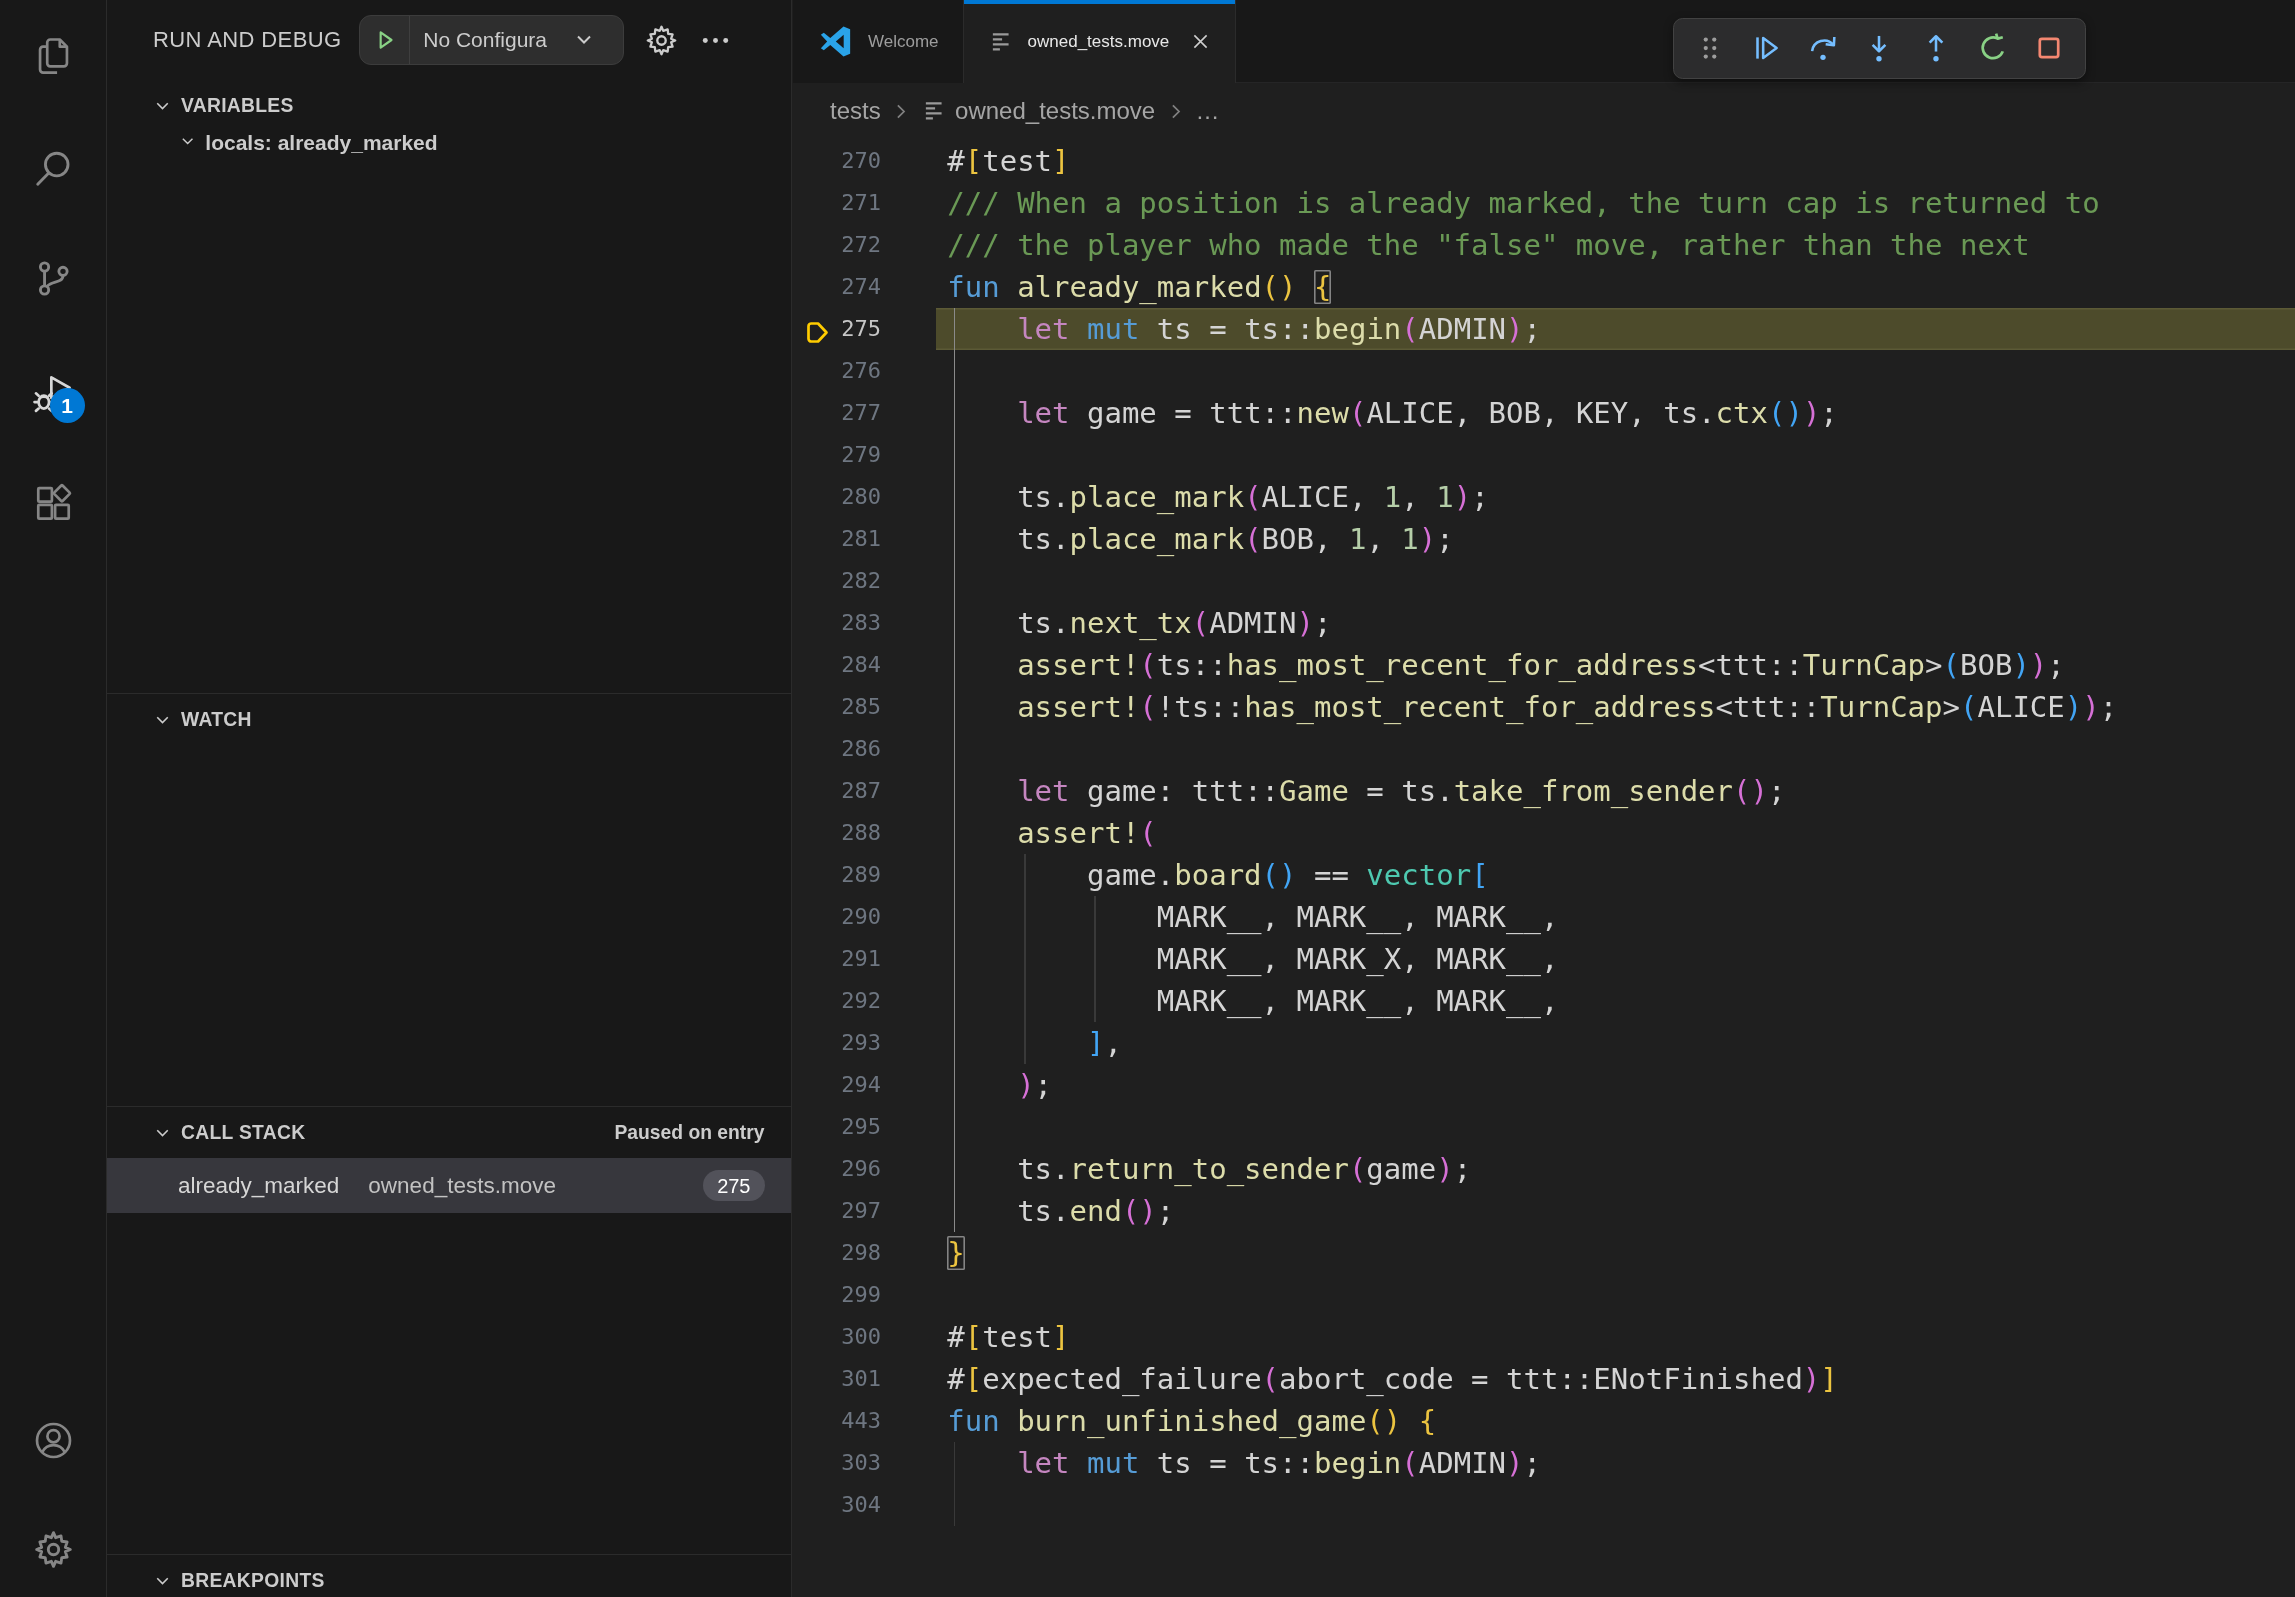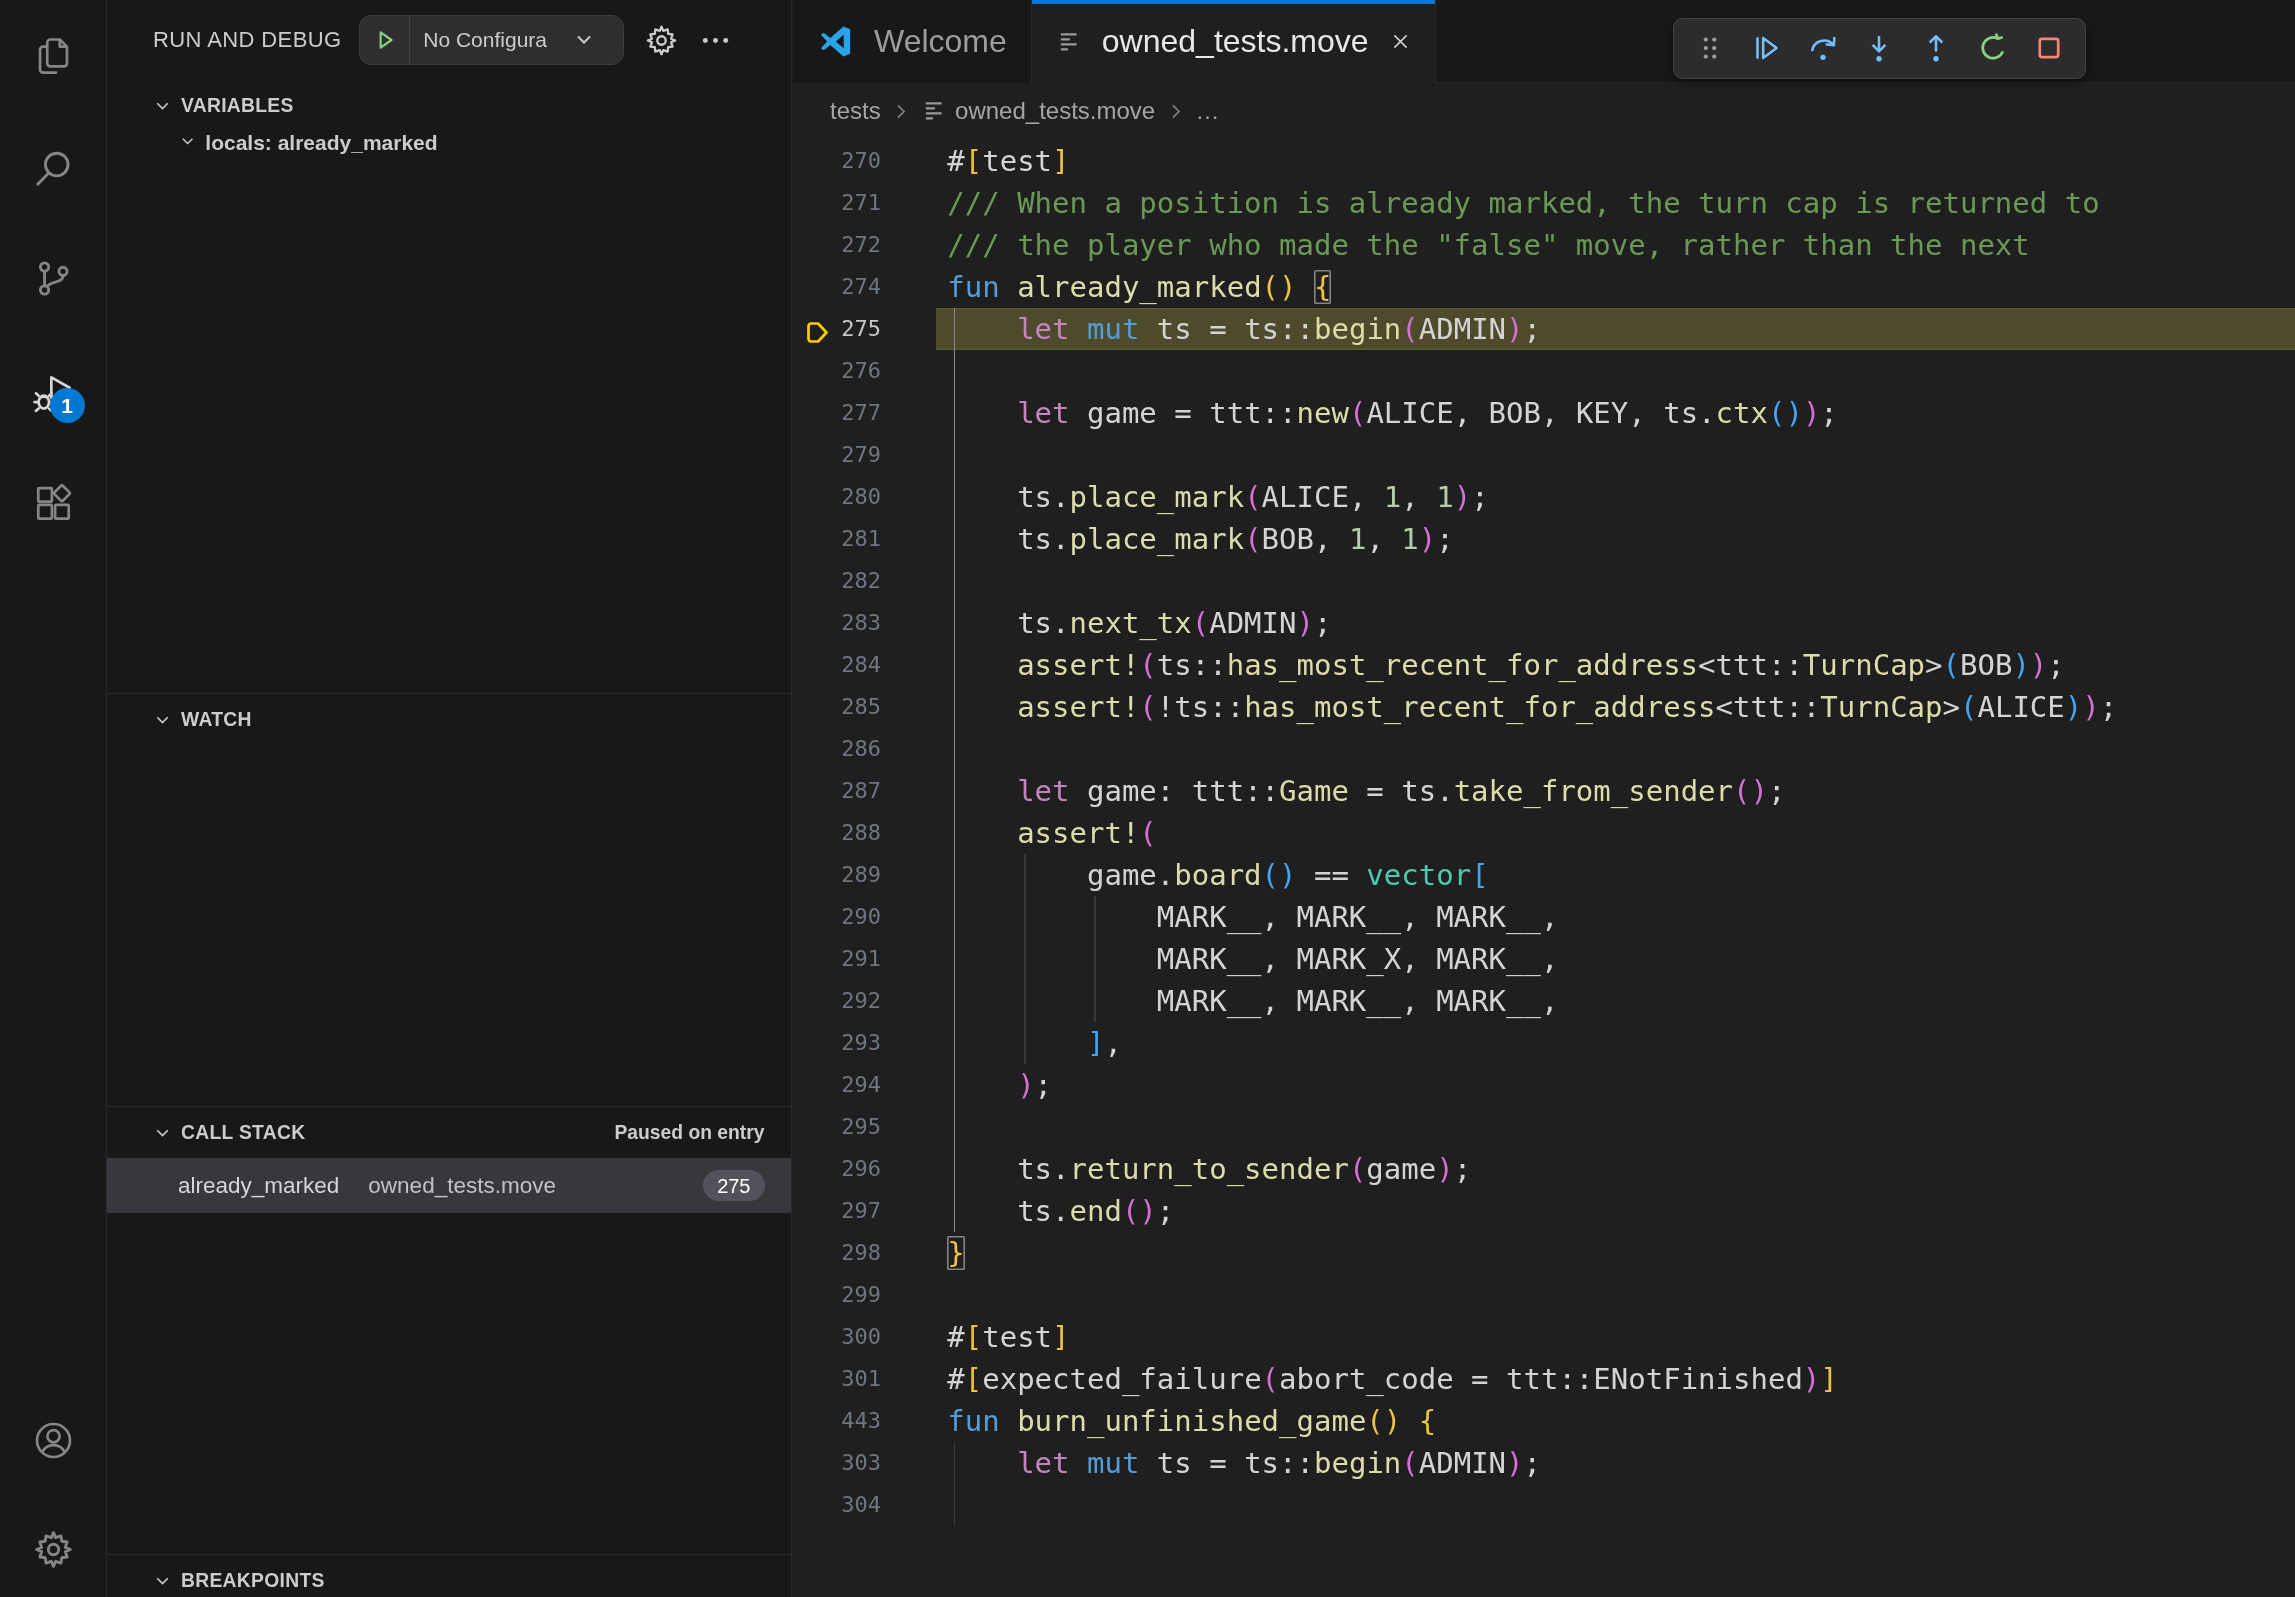--- a/index.html
+++ b/index.html
@@ -48,21 +48,21 @@
   .tree-label{font-size:21px;font-weight:700;color:var(--fg)}
   .frame-row{height:55px;display:flex;align-items:center;background:#37373d;padding-left:71px;cursor:pointer}
   .frame-name{font-size:22.5px;color:#d6d6d6}
   .frame-file{font-size:22.5px;color:#c2c2c2;margin-left:29px}
   .frame-badge{margin-left:auto;margin-right:26px;background:#52525a;color:#fff;font-size:20px;border-radius:804px;padding:5.6px 14.5px;line-height:1}
 
   
   .editor{position:absolute;left:793px;top:0;right:0;height:100%;background:var(--bg-editor)}
   .tabbar{position:absolute;left:0;top:0;right:0;height:83px;background:var(--bg-side);border-bottom:0.8px solid #252526;display:flex}
   .tab{height:83px;display:flex;align-items:center;padding:0 24px;border-right:0.8px solid var(--border);cursor:pointer;position:relative}
-  .tab .tab-label{font-size:32px;margin-left:20px;white-space:nowrap}
+  .tab .tab-label{font-size:17px;margin-left:14px;white-space:nowrap}
   .tab.inactive{background:var(--bg-side)}
   .tab.inactive .tab-label{color:var(--fg-dim)}
   .tab.active{background:var(--bg-editor)}
   .tab.active .tab-label{color:#e8e8e8}
   .tab.active::before{content:"";position:absolute;left:0;top:0;right:0;height:4px;background:var(--accent)}
   .tab .closex{margin-left:21px;color:#cfcfcf;width:21px;height:21px}
   .vscode-logo{width:37px;height:37px}
   .file-lines-icon{width:26px;height:26px;color:#9a9a9a}
 
   .breadcrumb{position:absolute;left:0;top:83px;right:0;height:56px;display:flex;align-items:center;padding-left:37px;background:var(--bg-editor)}

